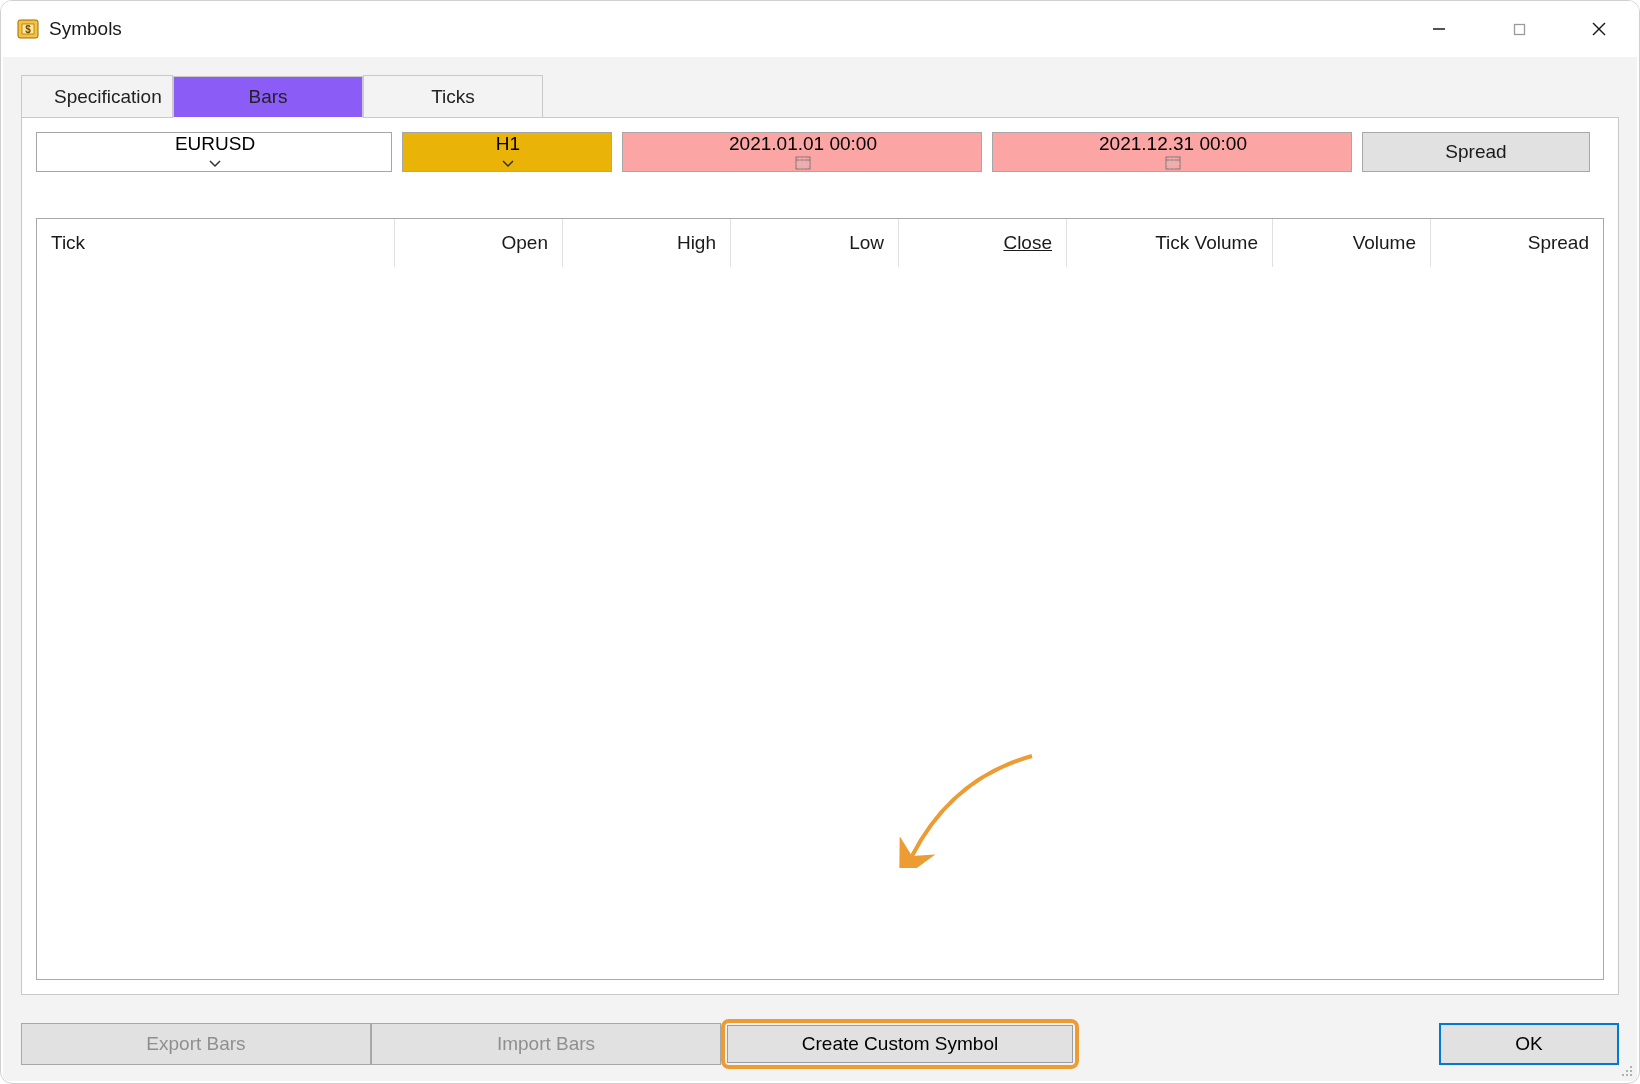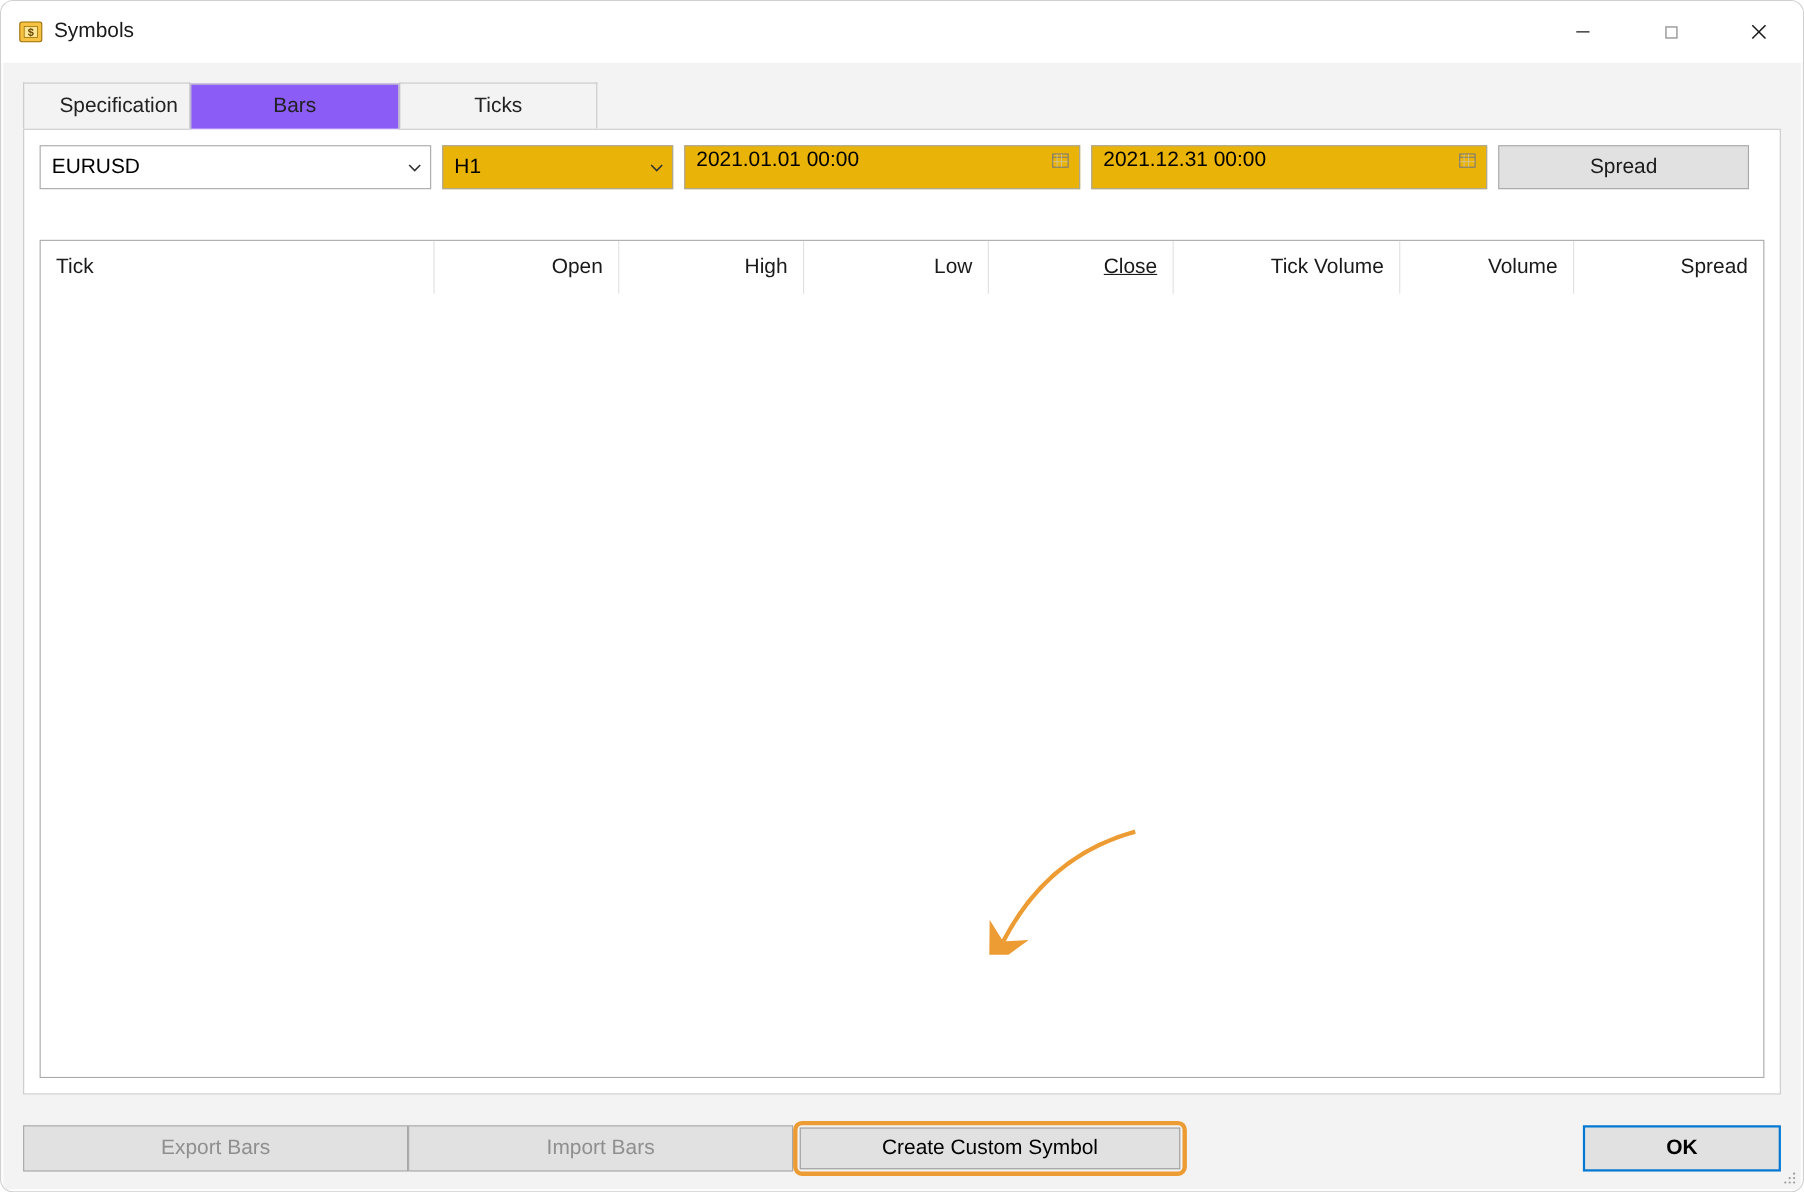--- a/index.html
+++ b/index.html
@@ -103,37 +103,38 @@
     .controls-row {
       display: flex;
       gap: 10px;
       margin-bottom: 46px;
     }
     .combo, .date-input, .btn {
       height: 40px;
       font-size: 19px;
       display: flex;
       align-items: center;
+      flex-direction: column;
     }
     .combo {
       border: 1px solid #a7a7a7;
       background: #ffffff;
       padding: 0 8px 0 10px;
       justify-content: space-between;
     }
     .combo.grey {
       background: #eab308;
     }
     .combo .chev {
       font-size: 14px;
       color: #333;
     }
     .date-input {
       border: 1px solid #a7a7a7;
-      background: #eab308;
+      background: #fca5a5;
       padding: 0 8px 12px 10px;
       justify-content: space-between;
       flex: 1;
     }
     .date-input .cal-icon {
       width: 18px;
       height: 18px;
       display: flex;
       align-items: center;
       justify-content: center;
@@ -319,21 +320,21 @@
 
     </div>
 
     <div class="footer-row">
       <div class="footer-btn disabled" style="width:350px;">Export Bars</div>
       <div class="footer-btn disabled" style="width:350px;">Import Bars</div>
       <div class="highlight-box">
         <div class="footer-btn">Create Custom Symbol</div>
       </div>
       <div style="flex:1;"></div>
-      <div class="footer-btn" style="width:180px; border:2px solid #0078d4;font-weight:bold;">OK</div>
+      <div class="footer-btn" style="width:180px; border:2px solid #0078d4;">OK</div>
     </div>
 
     <div class="resize-grip">
       <svg width="14" height="14" viewBox="0 0 14 14">
         <circle cx="12" cy="4" r="1" fill="#9a9a9a"></circle>
         <circle cx="8" cy="8" r="1" fill="#9a9a9a"></circle>
         <circle cx="12" cy="8" r="1" fill="#9a9a9a"></circle>
         <circle cx="4" cy="12" r="1" fill="#9a9a9a"></circle>
         <circle cx="8" cy="12" r="1" fill="#9a9a9a"></circle>
         <circle cx="12" cy="12" r="1" fill="#9a9a9a"></circle>

